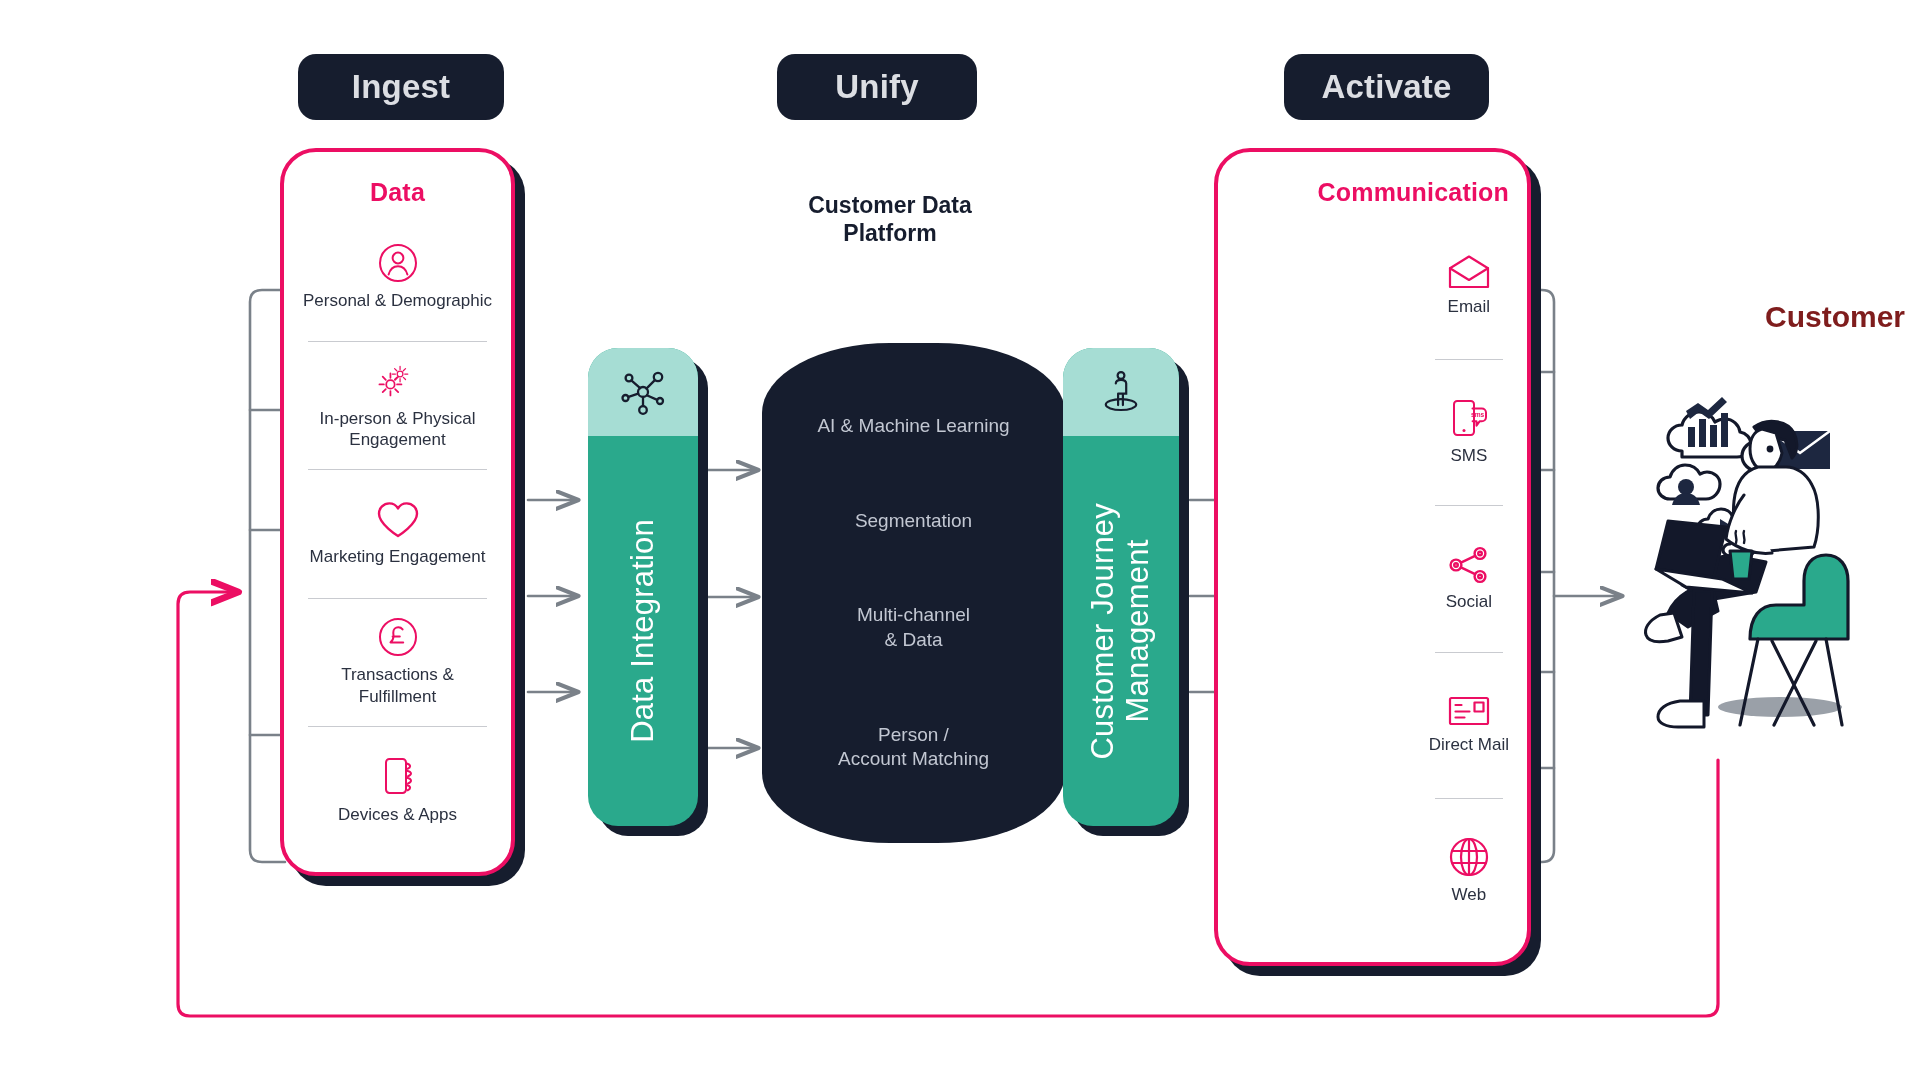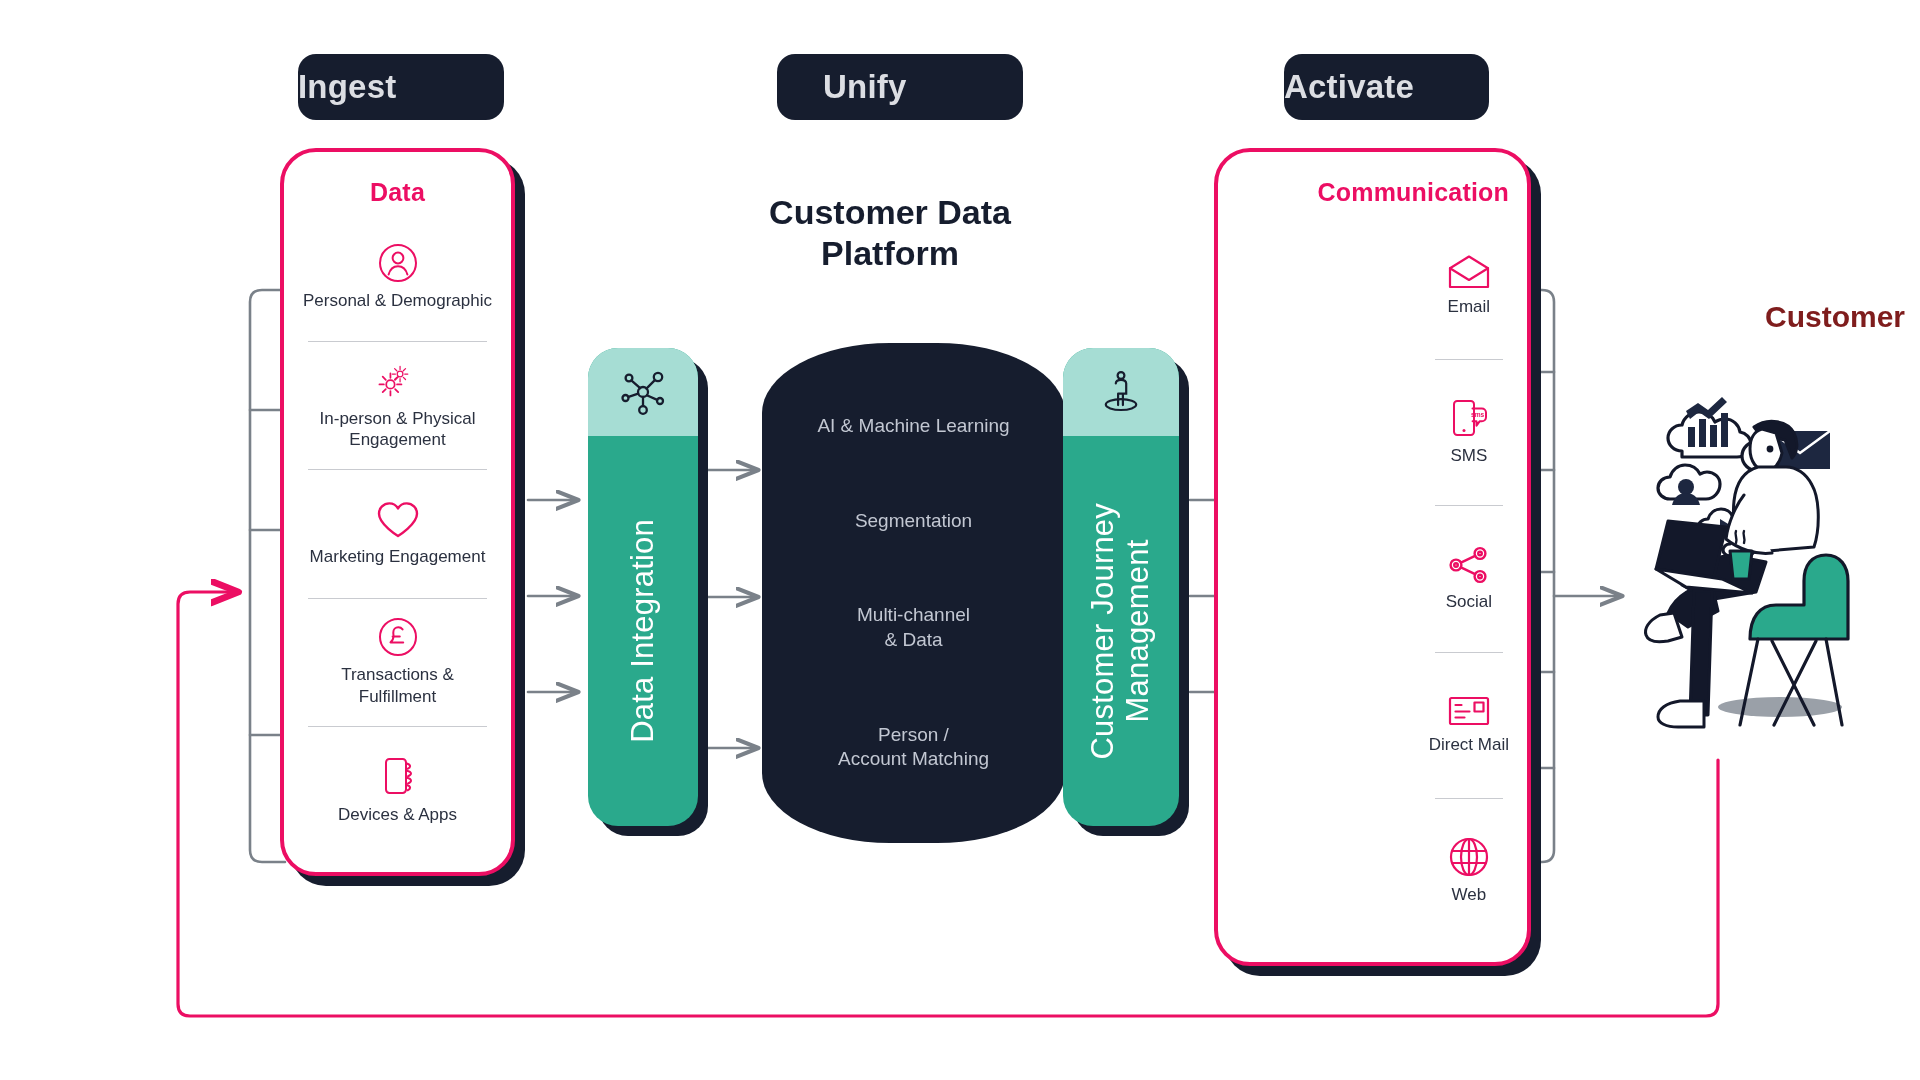--- a/index.html
+++ b/index.html
@@ -14,25 +14,25 @@
 
   
   .stage-pill{
     position:absolute;
     background:#161d2e;
     color:#dcdee3;
     border-radius:18px;
     font-size:33px;
     font-weight:700;
     letter-spacing:.2px;
-    display:flex;align-items:center;
+    display:flex;align-items:center;justify-content:center;
     height:66px;
   }
   #pill-ingest{left:298px;top:54px;width:206px;}
-  #pill-unify{left:777px;top:54px;width:200px;padding-left:46px;}
+  #pill-unify{left:777px;top:54px;width:200px;}
   #pill-activate{left:1284px;top:54px;width:205px;}
 
   
   .panel{
     position:absolute;
     background:#ffffff;
     border:4px solid #ec0e63;
     border-radius:36px;
     box-shadow:10px 10px 0 0 #161d2e;
     box-sizing:border-box;
@@ -105,21 +105,21 @@
     padding:36px 8px;
     box-sizing:border-box;
   }
   #cdp .cdp-item{
     color:#c2c7d2;font-size:19px;text-align:center;line-height:1.3;
     white-space:pre-line;
   }
   #cdp-title{
     position:absolute;left:740px;top:192px;width:300px;
     text-align:center;color:#161d2e;
-    font-size:34px;font-weight:700;line-height:1.2;
+    font-size:23px;font-weight:700;line-height:1.2;
     white-space:pre-line;
   }
 
   
   #customer-title{
     position:absolute;left:1655px;top:300px;width:250px;
     text-align:right;color:#7f1d1d;font-size:30px;font-weight:700;
   }
   #customer-art{position:absolute;left:1630px;top:355px;width:300px;height:400px;}
 

